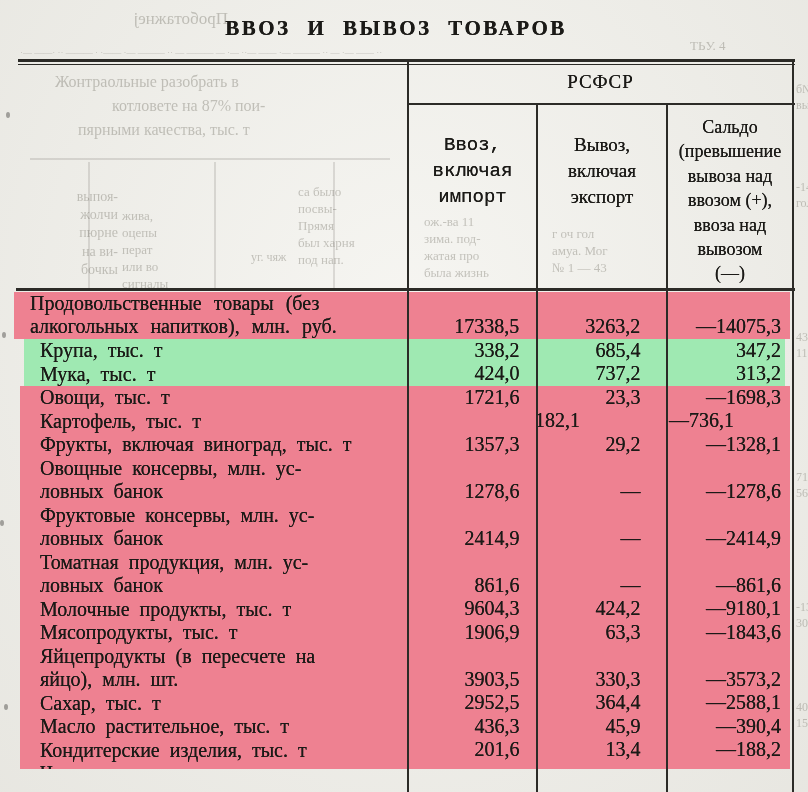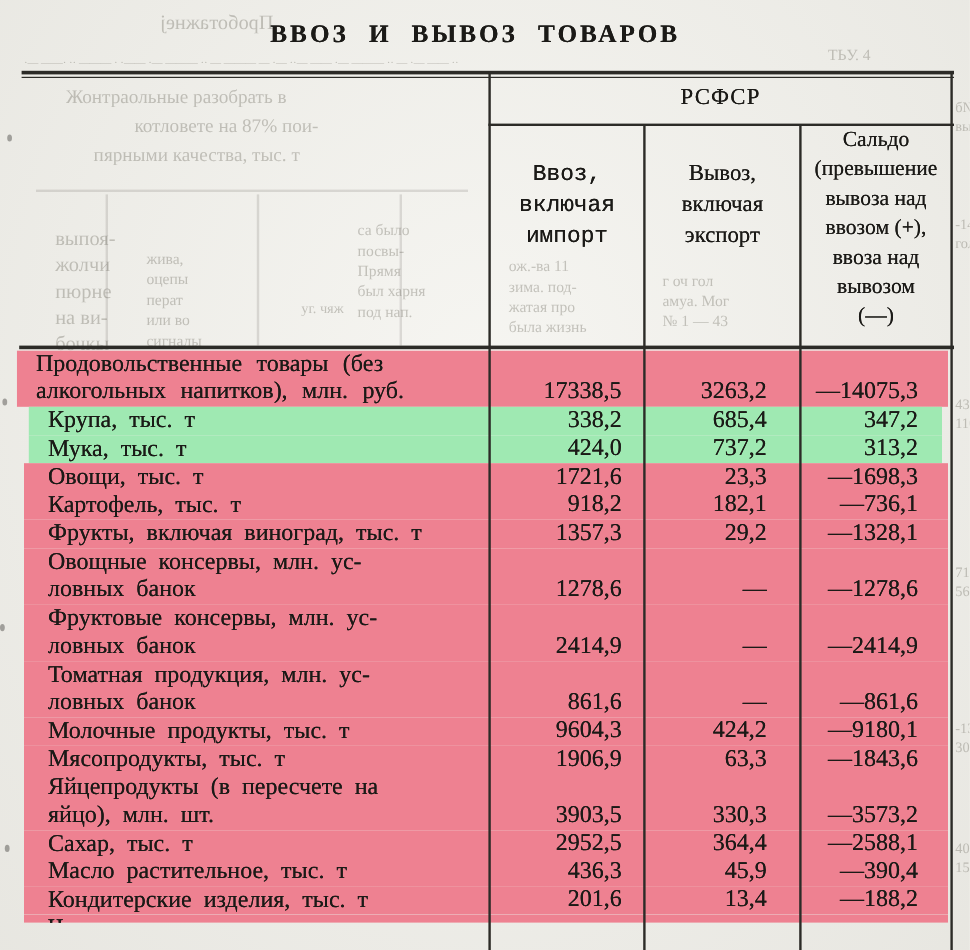--- a/index.html
+++ b/index.html
@@ -26,53 +26,53 @@
   
   #title{
     position:absolute;top:16px;left:0;width:792px;text-align:center;
     font-weight:bold;font-size:21px;letter-spacing:2.5px;word-spacing:9px;z-index:4;
   }
   
   .hdr{position:absolute;text-align:center;white-space:pre-line;z-index:4;}
   #region-label{left:408px;top:71px;width:385px;font-size:19px;letter-spacing:1px;}
   #col1-hdr{left:408px;top:132px;width:129px;font-size:19px;line-height:26px;font-family:Liberation Mono, monospace;}
   #col2-hdr{left:537px;top:132px;width:130px;font-size:19px;line-height:26px;}
-  #col3-hdr{left:667px;top:104px;width:126px;font-size:18px;line-height:24.4px;text-align:center;}
+  #col3-hdr{left:667px;top:115px;width:126px;font-size:18px;line-height:24.4px;text-align:center;}
   
   #rows{position:absolute;left:14px;top:292px;width:779px;height:500px;overflow:hidden;z-index:3;}
   .row{position:relative;display:flex;height:23.5px;}
   .row--two{height:47px;}
   .row::before{content:"";position:absolute;top:0;bottom:0;left:6px;right:3px;
     background:var(--hl);z-index:-1;}
   .row--red{--hl:#ee8191;}
   .row--green{--hl:#9fe9b2;}
   .row--green::before{left:10px;right:8px;}
   .row--edge0::before{left:0;right:3px;}
   .row--partial{height:7px;overflow:hidden;}
   .c{box-sizing:border-box;}
   .c-label{width:464px;padding-left:26px;font-size:20px;line-height:23.4px;
     word-spacing:5px;white-space:pre-line;}
   .row--top .c-label{padding-left:16px;word-spacing:7px;}
   .c-num{display:flex;align-items:flex-end;justify-content:flex-end;
     font-size:20px;line-height:23.4px;padding-bottom:.5px;}
   .c-n1{width:129px;padding-right:30px;}
   .c-n2{width:130px;padding-right:28px;}
-  .c-n3{width:138px;padding-right:28px;}
+  .c-n3{width:138px;padding-right:12px;}
 </style>
 </head>
 <body>
 
 <div id="bleed-layer">
     <div class="artifact mirror" style="left: 28px; top: 8px; width: 200px; font-size: 17px;">Проботажнеј</div>
     <div class="artifact" style="left: 20px; top: 47px; width: 775px; font-size: 9px;">·— ——· ·· ——— · ·—— ·— ——— ·· — ——— — ·— ··— —— ·— ——— ·· — ·— —— ··</div>
     <div class="artifact" style="left: 55px; top: 72px; width: 345px; font-size: 16px;">Жонтраольные разобрать в</div>
     <div class="artifact" style="left: 112px; top: 96px; width: 290px; font-size: 16px;">котловете на 87% пои-</div>
     <div class="artifact" style="left: 78px; top: 120px; width: 320px; font-size: 16px;">пярными качества, тыс. т</div>
     <div class="artifact" style="left: 690px; top: 38px; width: 80px; font-size: 13px;">ТЬУ. 4</div>
-    <div class="artifact" style="left: 46px; top: 188px; width: 72px; font-size: 17px;">выпоя-
+    <div class="artifact" style="left: 46px; top: 188px; width: 72px; font-size: 14px; text-align: right;">выпоя-
 жолчи
 пюрне
 на ви-
 бочкы</div>
     <div class="artifact" style="left: 122px; top: 208px; width: 80px; font-size: 13px;">жива,
 оцепы
 перат
 или во
 сигналы</div>
     <div class="artifact" style="left: 298px; top: 184px; width: 100px; font-size: 13px;">са было
@@ -157,21 +157,20 @@
       <div class="c c-num c-n3">313,2</div>
     </div>
     <div class="row row--red">
       <div class="c c-label">Овощи, тыс. т</div>
       <div class="c c-num c-n1">1721,6</div>
       <div class="c c-num c-n2">23,3</div>
       <div class="c c-num c-n3">—1698,3</div>
     </div>
     <div class="row row--red">
       <div class="c c-label">Картофель, тыс. т</div>
-      <div class="c c-num c-n1">918,2</div>
       <div class="c c-num c-n2">182,1</div>
       <div class="c c-num c-n3">—736,1</div>
     </div>
     <div class="row row--red">
       <div class="c c-label">Фрукты, включая виноград, тыс. т</div>
       <div class="c c-num c-n1">1357,3</div>
       <div class="c c-num c-n2">29,2</div>
       <div class="c c-num c-n3">—1328,1</div>
     </div>
     <div class="row row--red row--two">

